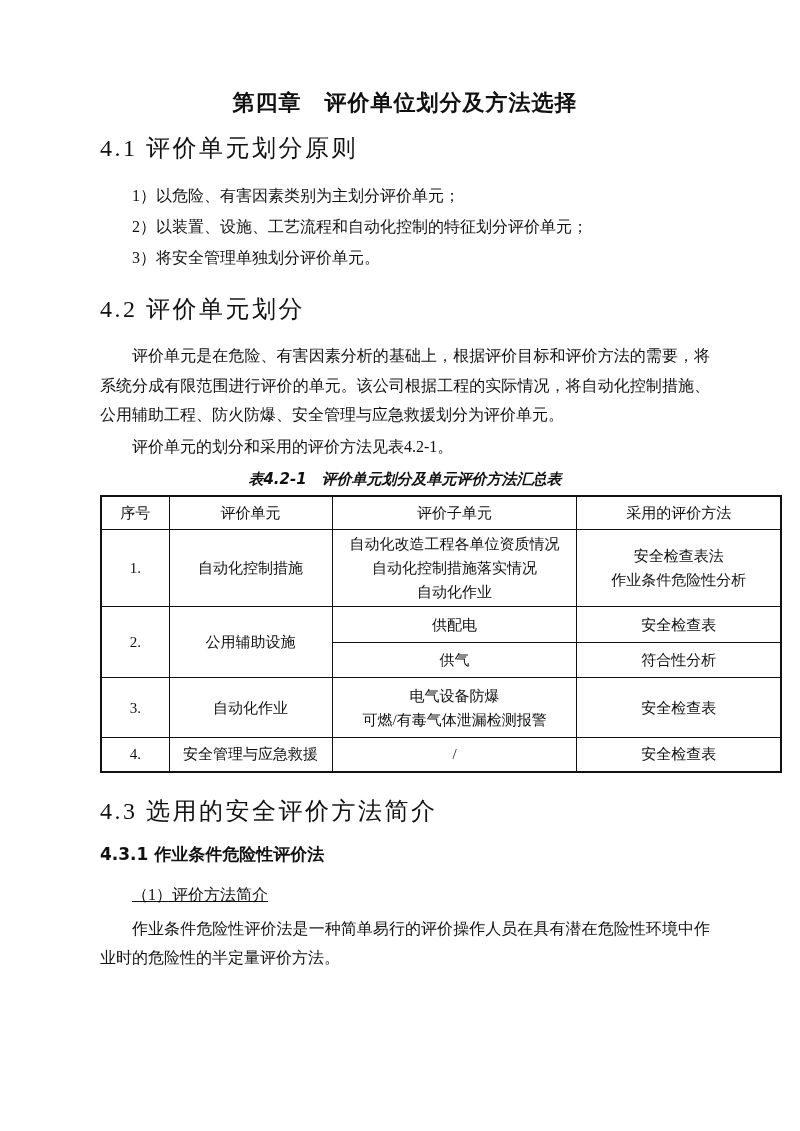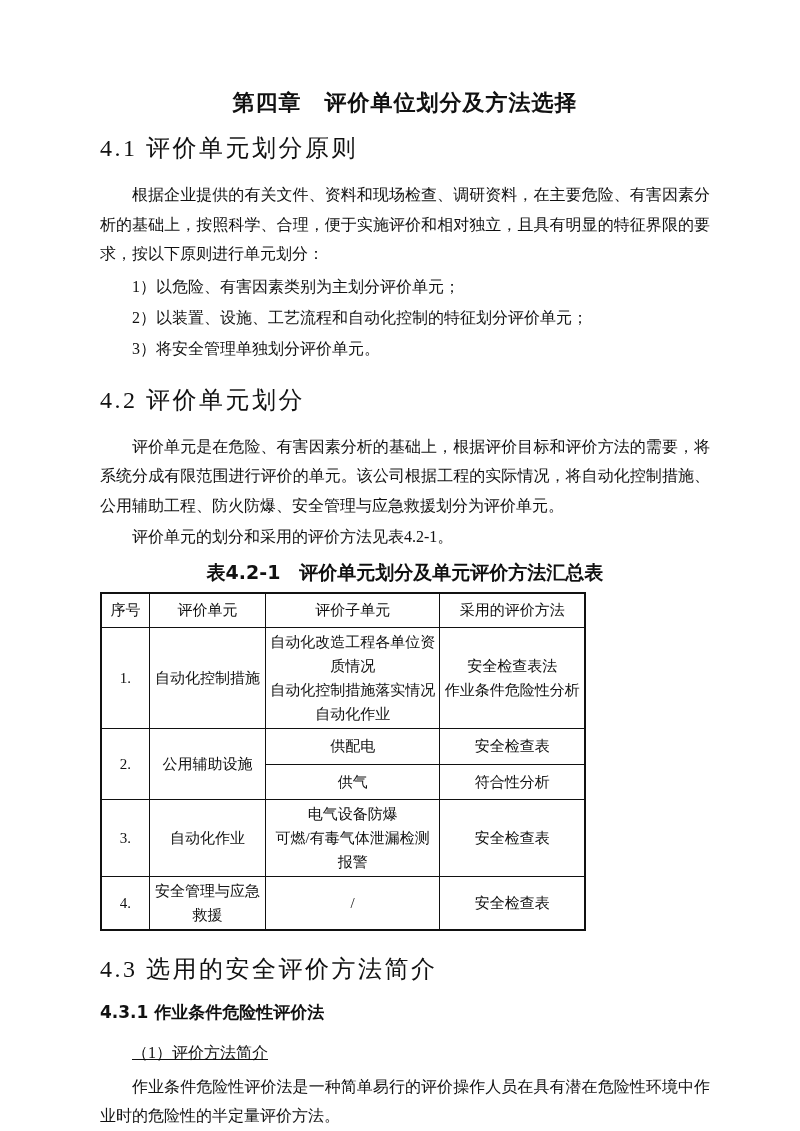--- a/index.html
+++ b/index.html
@@ -45,26 +45,27 @@
   .sec-4-2-heading { margin-top: 20px; }
   .table-ref-line {
     font-size: 16px;
     line-height: 30px;
     text-indent: 32px;
     margin-top: 2px;
   }
   .table-caption {
     font-family: "DejaVu Sans", "Liberation Sans", sans-serif;
     font-weight: bold;
-    font-size: 19px;
+    font-size: 15px;
     text-align: center;
     margin: 8px 0 6px 0;
+    font-style: italic;
   }
   table.eval-table {
-    width: 486px;
+    width: 682px;
     border-collapse: collapse;
     border: 2px solid #111111;
     table-layout: fixed;
     font-size: 15px;
   }
   table.eval-table th, table.eval-table td {
     border: 1px solid #111111;
     text-align: center;
     vertical-align: middle;
     padding: 2px 4px;
@@ -99,21 +100,20 @@
 </style>
 </head>
 <body>
 
 <div class="page">
 
   <h1 class="chapter-title">第四章　评价单位划分及方法选择</h1>
 
   <h2 class="sec-heading">4.1 评价单元划分原则</h2>
 
-  <p class="body-para">根据企业提供的有关文件、资料和现场检查、调研资料，在主要危险、有害因素分析的基础上，按照科学、合理，便于实施评价和相对独立，且具有明显的特征界限的要求，按以下原则进行单元划分：</p>
 
   <div class="list-block">
     <div class="list-item">1）以危险、有害因素类别为主划分评价单元；</div>
     <div class="list-item">2）以装置、设施、工艺流程和自动化控制的特征划分评价单元；</div>
     <div class="list-item">3）将安全管理单独划分评价单元。</div>
   </div>
 
   <h2 class="sec-heading sec-4-2-heading">4.2 评价单元划分</h2>
 
   <p class="body-para">评价单元是在危险、有害因素分析的基础上，根据评价目标和评价方法的需要，将系统分成有限范围进行评价的单元。该公司根据工程的实际情况，将自动化控制措施、公用辅助工程、防火防爆、安全管理与应急救援划分为评价单元。</p>

